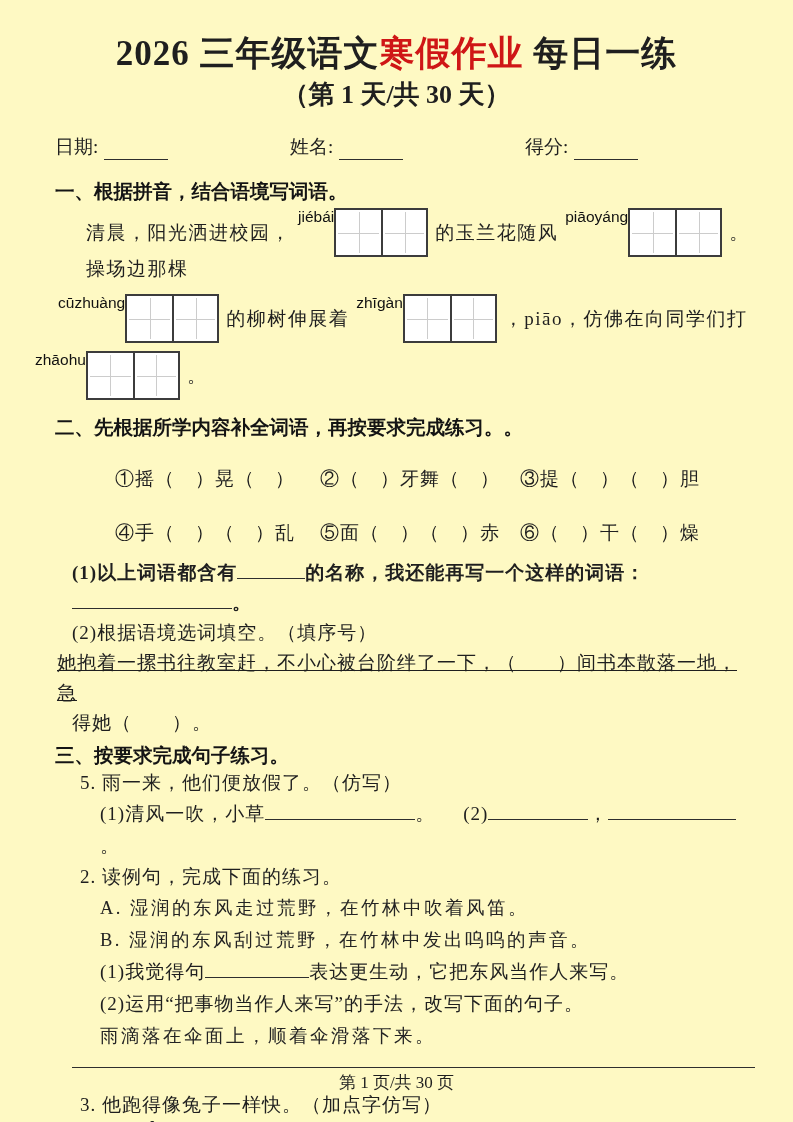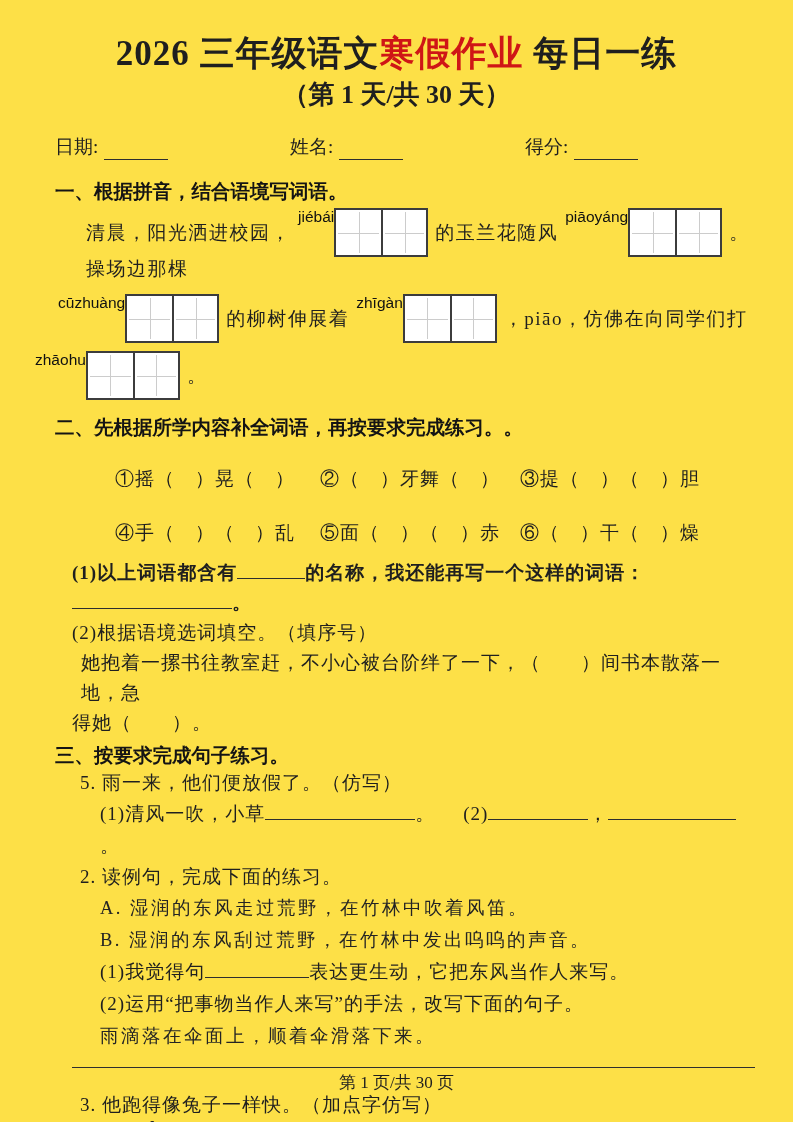--- a/index.html
+++ b/index.html
@@ -1,21 +1,21 @@
 <!DOCTYPE html>
 <html><head>
 <meta charset="utf-8">
 <style>
   * { margin:0; padding:0; box-sizing:border-box; }
   html,body { background:#ffffff; }
   .page {
     position:relative;
     width:793px; height:1122px;
     margin:0 auto;
-    background:#fde047;
+    background:#fef9c3;
     color:#1f1f1f;
     font-family:"Liberation Serif", serif;
     font-size:19px;
     overflow:hidden;
   }
   
   .title {
     margin-top:34px;
     text-align:center;
     font-size:35px; font-weight:700;
@@ -105,21 +105,21 @@
   .idiom-row .col1 { width:205px; }
   .idiom-row .col2 { width:200px; }
   .para {
     padding:0 38px 0 72px;
     line-height:30px;
     letter-spacing:1px;
   }
   .q1-line { margin-top:10px;font-weight:bold; }
   .q1-blank1 { width:68px; }
   .q1-blank2 { width:160px; }
-  .indent-105 { padding-left:81px; }
+  .indent-105 { padding-left:57px;text-decoration:underline; }
 
   
   .s3-item { padding:0 38px 0 80px; line-height:30px; letter-spacing:1px; }
   .s3-sub  { padding:0 38px 0 100px; line-height:32px; letter-spacing:1px; }
   .kaiti   { font-size:18.5px; letter-spacing:2.5px; color:#242424; }
   .i1-blank1 { width:150px; }
   .i1-blank2 { width:100px; }
   .i1-blank3 { width:128px; }
   .gap28 { display:inline-block; width:28px; }
   .i2-blank { width:104px; }

